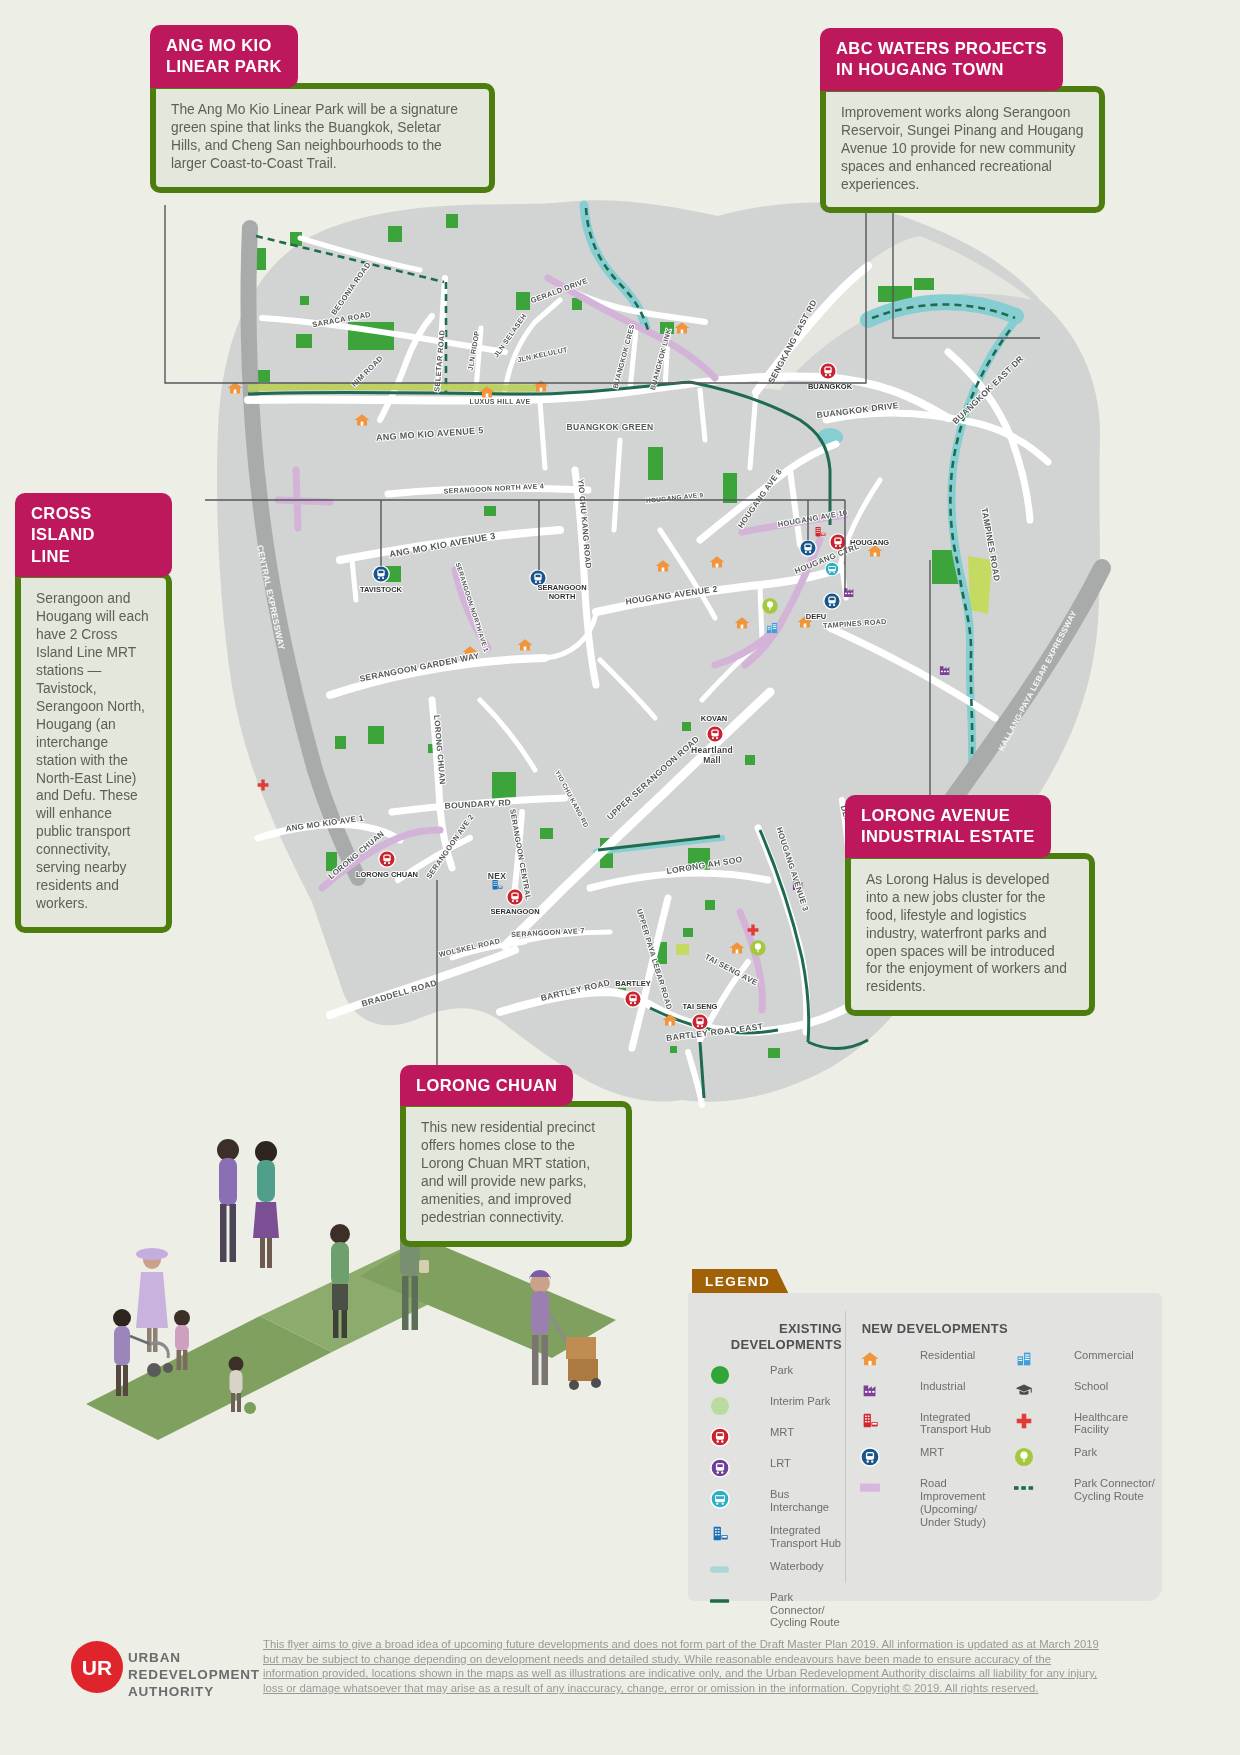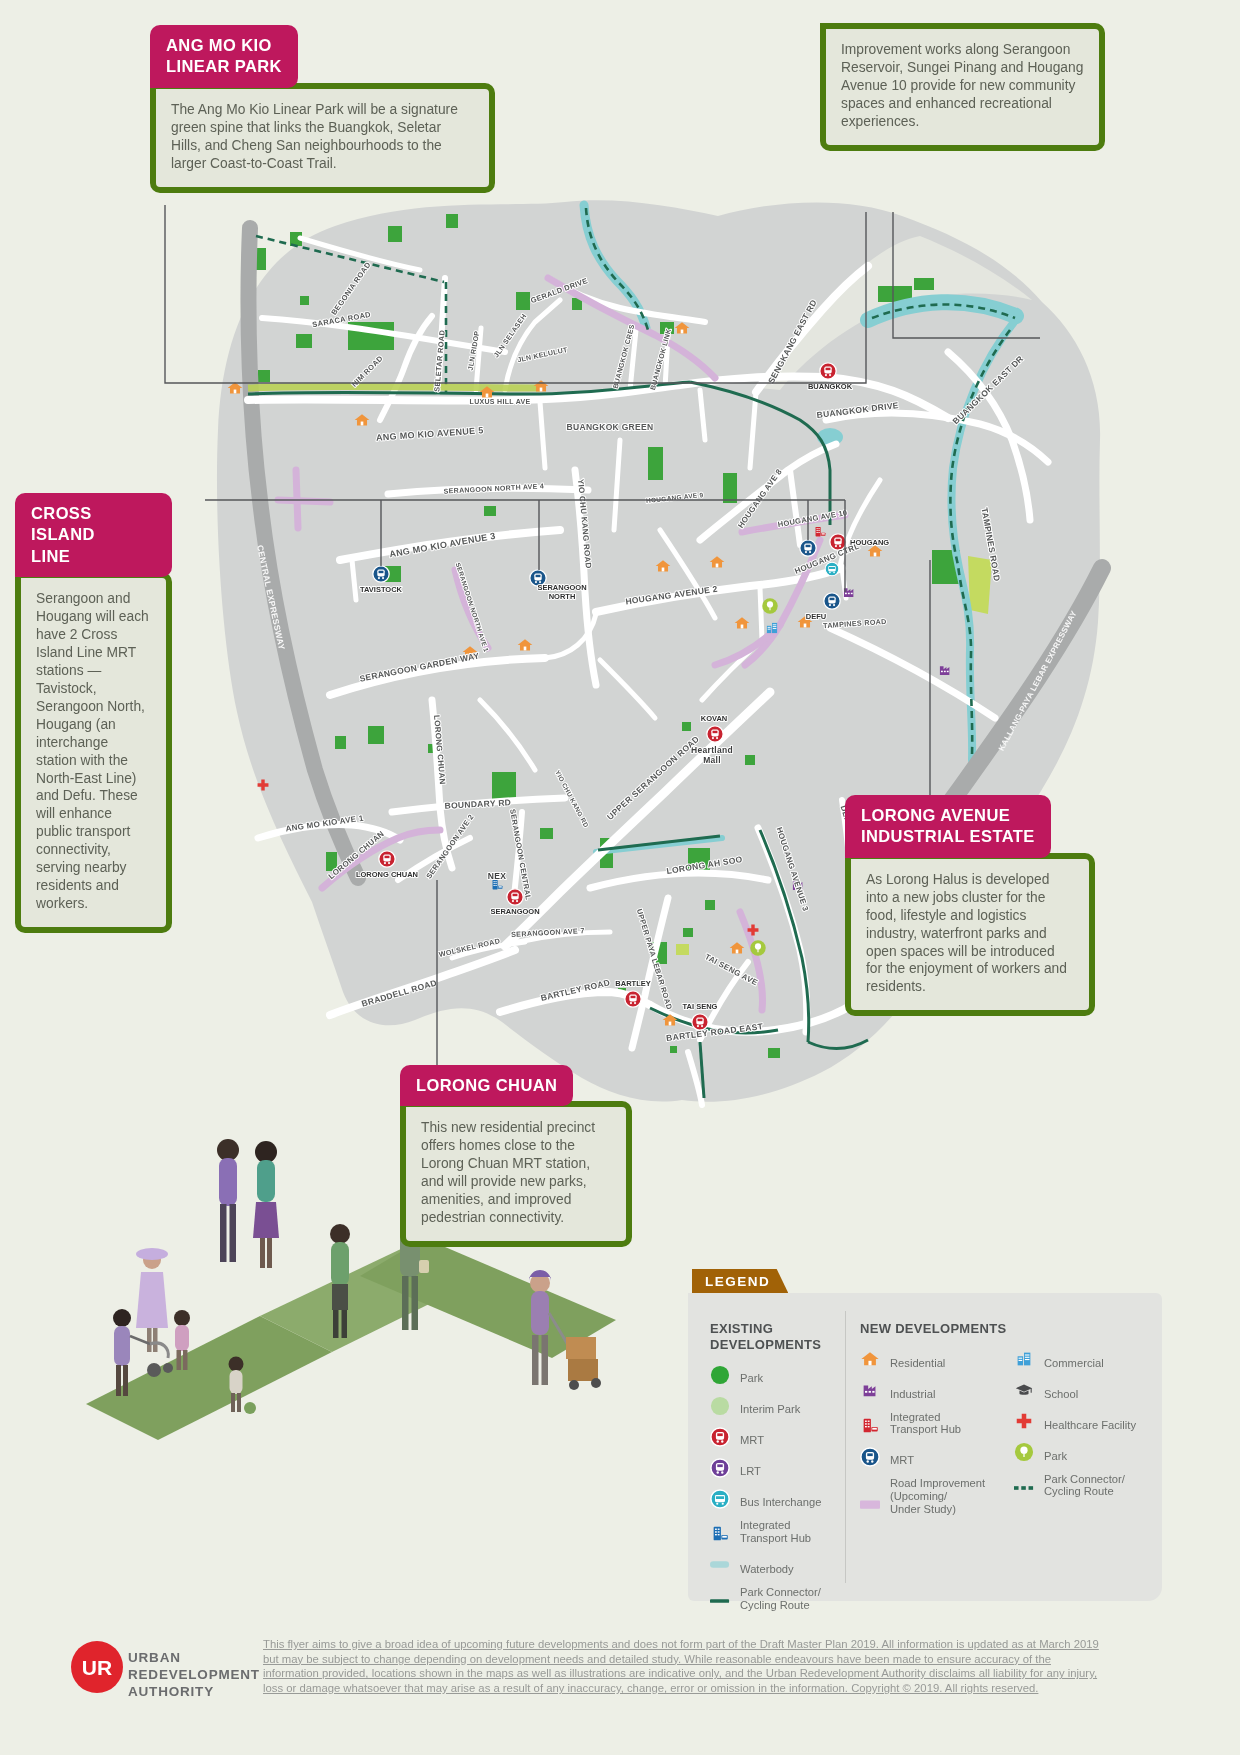--- a/index.html
+++ b/index.html
@@ -17,22 +17,22 @@
      background:#e2e3e0;border-radius:0 6px 14px 6px;z-index:4;}
   .legend-tab{position:absolute;left:4px;top:-24px;background:#a16207;color:#fff;
      font-weight:bold;font-size:13.5px;letter-spacing:1.5px;padding:5px 18px 4px 13px;
      clip-path:polygon(0 0,88% 0,100% 100%,0 100%);}
   .lg-col{position:absolute;top:28px;}
   .lg-col.existing{left:22px;width:132px;}
   .lg-col.new1{left:172px;width:148px;}
   .lg-col.new2{left:326px;width:142px;}
   .lg-div{position:absolute;left:157px;top:18px;bottom:18px;width:1px;background:#c6c7c4;}
   .lg-hd{font-weight:bold;font-size:13px;color:#4e5152;letter-spacing:.3px;
-     white-space:pre-line;line-height:1.2;margin-bottom:12px;}
-  .lg-row{display:flex;align-items:flex-end;margin-bottom:10px;}
+     white-space:pre-line;line-height:1.2;margin-bottom:12px;text-align:right;}
+  .lg-row{display:flex;align-items:flex-start;margin-bottom:10px;gap:30px;}
   .lg-ic{width:21px;height:21px;flex:0 0 21px;margin-right:9px;display:flex;align-items:center;}
   .lg-lb{font-size:11.2px;color:#6c6f6c;line-height:1.15;white-space:pre-line;}
   .footer-org{position:absolute;left:128px;top:1650px;z-index:4;color:#6b6c6e;
      font-weight:bold;font-size:13.5px;letter-spacing:.8px;line-height:1.25;}
   .ura-logo{position:absolute;left:68px;top:1638px;z-index:4;}
   .disclaimer{position:absolute;left:263px;top:1637px;width:845px;z-index:4;
      font-size:11.3px;color:#989a97;line-height:1.3;text-decoration:underline;}
 </style>
 </head>
 <body>
@@ -632,20 +632,22 @@
       </g>
     </g>
   </svg>
 
   <div class="callout" style="left:150px;top:25px;width:345px;">
     <div class="hd">ANG MO KIO
 LINEAR PARK</div>
     <div class="bd">The Ang Mo Kio Linear Park will be a signature green spine that links the Buangkok, Seletar Hills, and Cheng San neighbourhoods to the larger Coast-to-Coast Trail.</div>
   </div>
   <div class="callout" style="left:820px;top:28px;width:285px;">
+    <div class="hd">ABC WATERS PROJECTS
+IN HOUGANG TOWN</div>
     <div class="bd">Improvement works along Serangoon Reservoir, Sungei Pinang and Hougang Avenue 10 provide for new community spaces and enhanced recreational experiences.</div>
   </div>
   <div class="callout" style="left:15px;top:493px;width:157px;">
     <div class="hd">CROSS ISLAND
 LINE</div>
     <div class="bd">Serangoon and Hougang will each have 2 Cross Island Line MRT stations — Tavistock, Serangoon North, Hougang (an interchange station with the North-East Line) and Defu. These will enhance public transport connectivity, serving nearby residents and workers.</div>
   </div>
   <div class="callout" style="left:845px;top:795px;width:250px;">
     <div class="hd">LORONG AVENUE
 INDUSTRIAL ESTATE</div>

